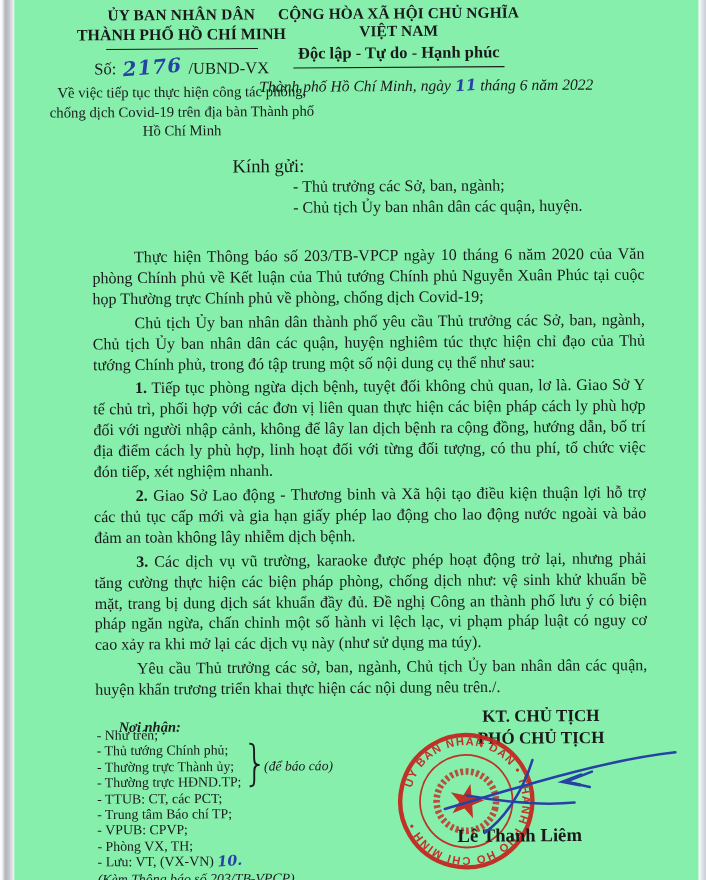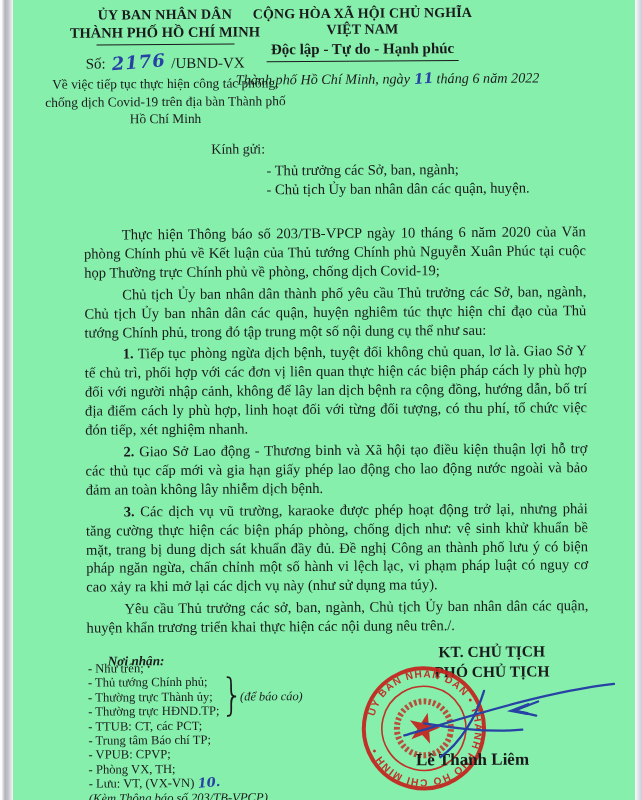--- a/index.html
+++ b/index.html
@@ -27,21 +27,21 @@
   .nat2{font-weight:bold;font-size:15px;display:inline-block;padding:1px 4px 3px 4px;border-bottom:1.5px solid #1a1a1c;margin-top:2px;}
   .dateline{font-style:italic;font-size:14.2px;margin-top:9px;white-space:nowrap;}
 
   .hand{color:#2742a4;font-style:italic;font-weight:bold;
     font-family:"DejaVu Serif",serif;display:inline-block;transform:rotate(-4deg);}
   .hand-so{font-size:18px;letter-spacing:1px;padding:0 2px;}
   .hand-day{font-size:14px;}
   .hand-luu{font-size:13px;}
 
   
-  .kinhgui{position:absolute;left:213px;top:141px;font-size:14px;}
+  .kinhgui{position:absolute;left:213px;top:141px;font-size:17px;}
   .recipients{position:absolute;left:268px;top:161px;font-size:14.6px;line-height:19px;}
 
   
   .body{position:absolute;left:85px;top:224px;width:502px;
     font-size:14.6px;line-height:18.9px;text-align:justify;}
   .body p{margin:0 0 3px 0;text-indent:38px;}
   .body .num{font-weight:bold;}
 
   
   .noinhan{position:absolute;left:106px;top:642px;font-weight:bold;font-style:italic;font-size:13.2px;margin-top:10px;}

